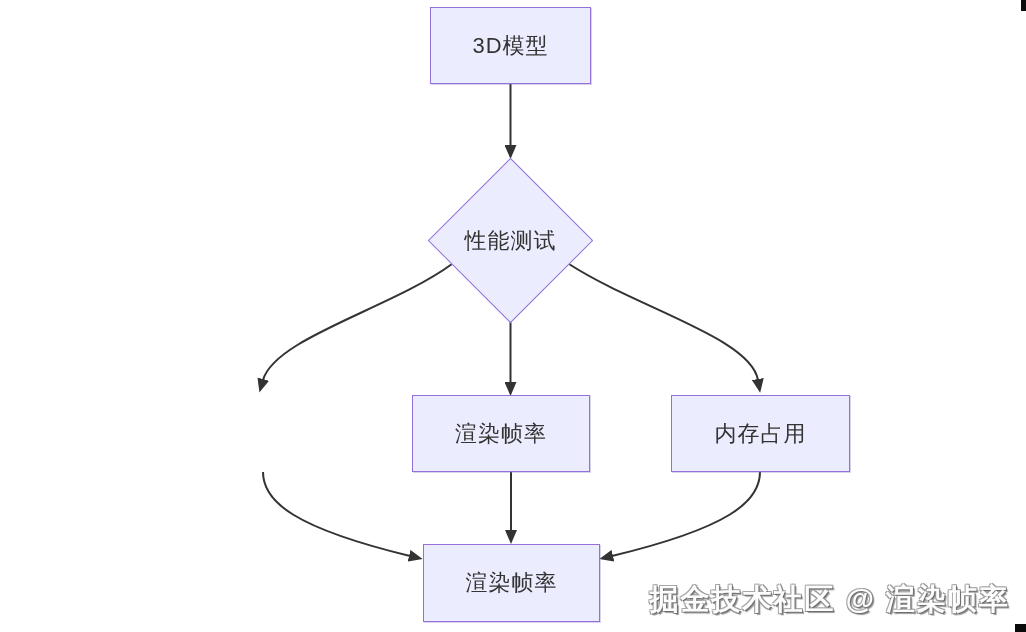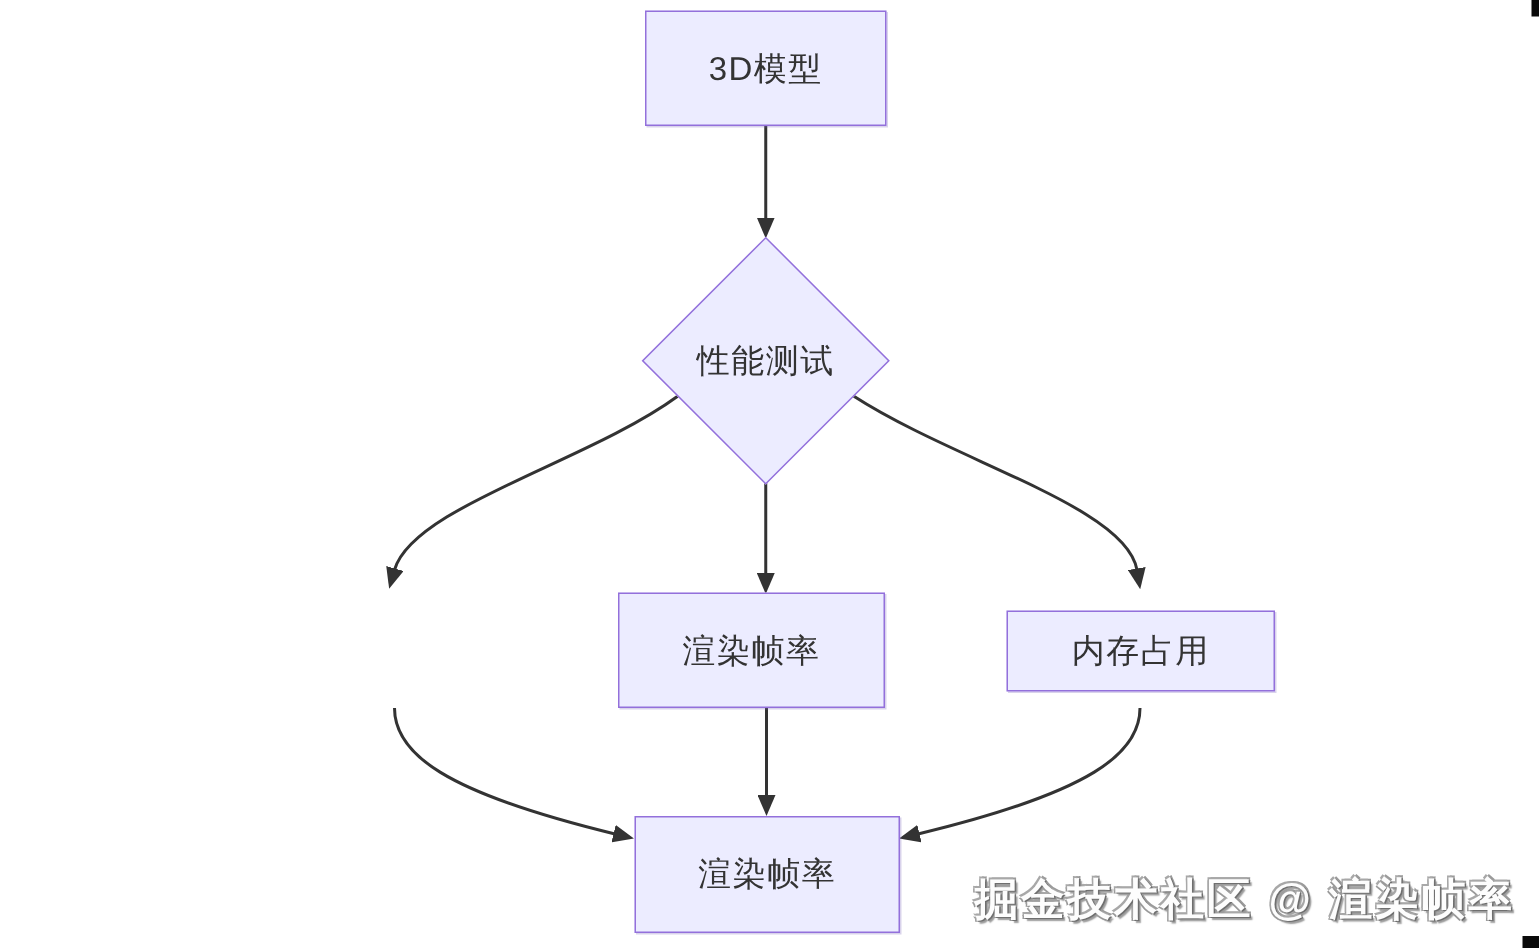--- a/index.html
+++ b/index.html
@@ -33,21 +33,21 @@
     align-items: center;
     justify-content: center;
     color: var(--node-text, #333333);
     font-size: 22px;
     letter-spacing: 1px;
     box-sizing: border-box;
   }
   .node-model  { left: 430px; top: 7px;   width: 161px; height: 77px; }
   .node-load   { left: 173px; top: 395px; width: 180px; height: 77px; }
   .node-fps    { left: 412px; top: 395px; width: 178px; height: 77px; }
-  .node-memory { left: 671px; top: 407px; width: 179px; height: 54px; text-align: center; }
+  .node-memory { left: 671px; top: 395px; width: 179px; height: 77px; text-align: center; }
   .node-report { left: 423px; top: 544px; width: 177px; height: 78px; }
 
   .diamond-shape {
     position: absolute;
     left: 452px; top: 182px;
     width: 117px; height: 117px;
     background: var(--node-fill, #ECECFF);
     border: 1.5px solid var(--node-border, #9370DB);
     transform: rotate(45deg);
     box-sizing: border-box;

